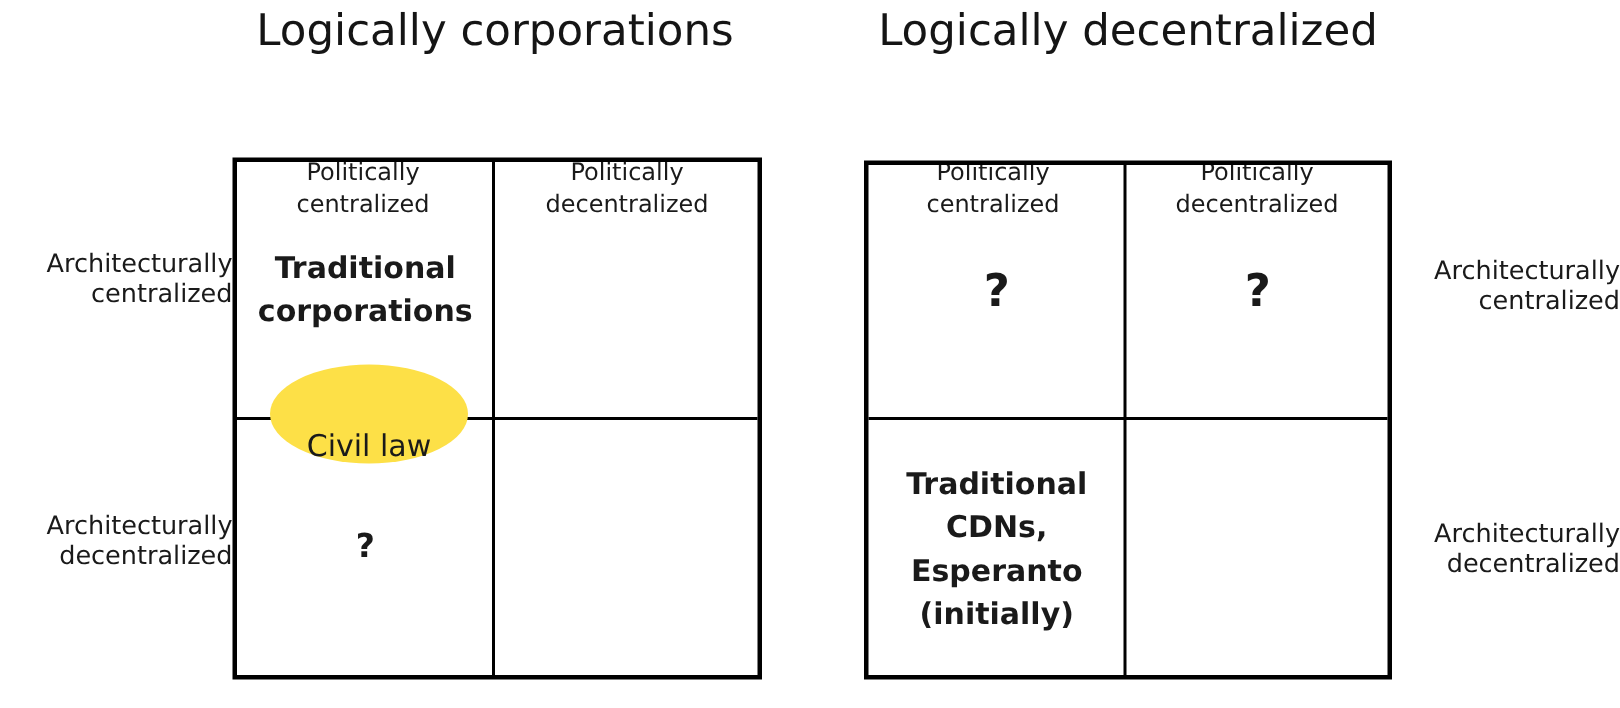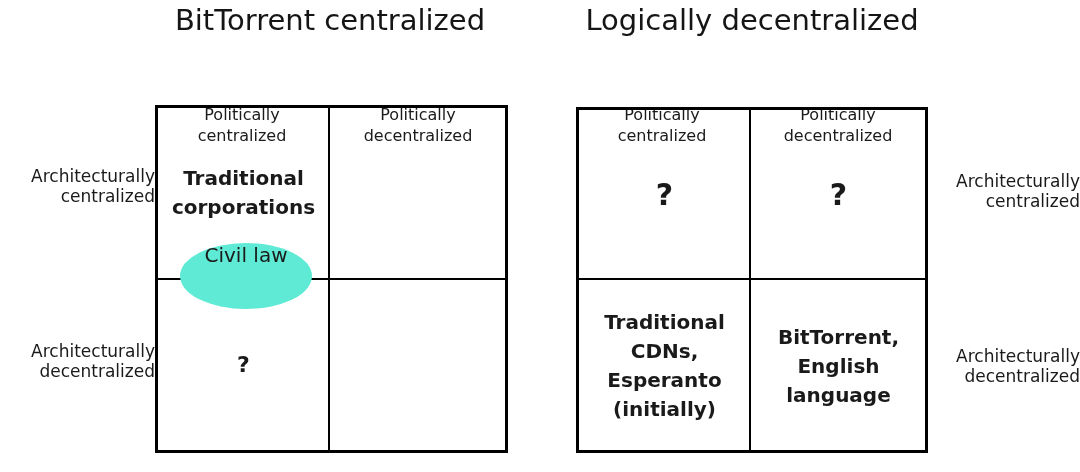--- a/index.html
+++ b/index.html
@@ -84,32 +84,32 @@
   .q-tr { left: 173px; top: 0;     right: 0;     height: 170px; }
   .q-bl { left: 0;     top: 172px; width: 171px; bottom: 0; }
   .q-br { left: 173px; top: 172px; right: 0;     bottom: 0; }
 
   #ellipse-civil-law {
     left: 180px;
     top: 243px;
     width: 132px;
     height: 66px;
     border-radius: 50%;
-    background: #5eead4;
+    background: #fde047;
     display: flex;
-    align-items: flex-start;
+    align-items: flex-end;
     justify-content: center;
     font-size: 20px;
     z-index: 5;
   }
 </style>
 </head>
 <body>
 
-<div class="abs panel-title" id="title-left">BitTorrent centralized</div>
+<div class="abs panel-title" id="title-left">Logically corporations</div>
 
 <div class="abs col-header pre" style="left:152px;">Politically
 centralized</div>
 <div class="abs col-header pre" style="left:328px;">Politically
 decentralized</div>
 
 <div class="abs row-label pre" style="left:0; width:155px; top:166px;">Architecturally
 centralized</div>
 <div class="abs row-label pre" style="left:0; width:155px; top:341px;">Architecturally
 decentralized</div>
@@ -152,18 +152,13 @@
   </div>
   <div class="quad q-tr">
     <span class="cell-text qmark-lg">?</span>
   </div>
   <div class="quad q-bl">
     <span class="cell-text">Traditional
 CDNs,
 Esperanto
 (initially)</span>
   </div>
-  <div class="quad q-br">
-    <span class="cell-text">BitTorrent,
-English
-language</span>
-  </div>
 </div>
 
 </body></html>

